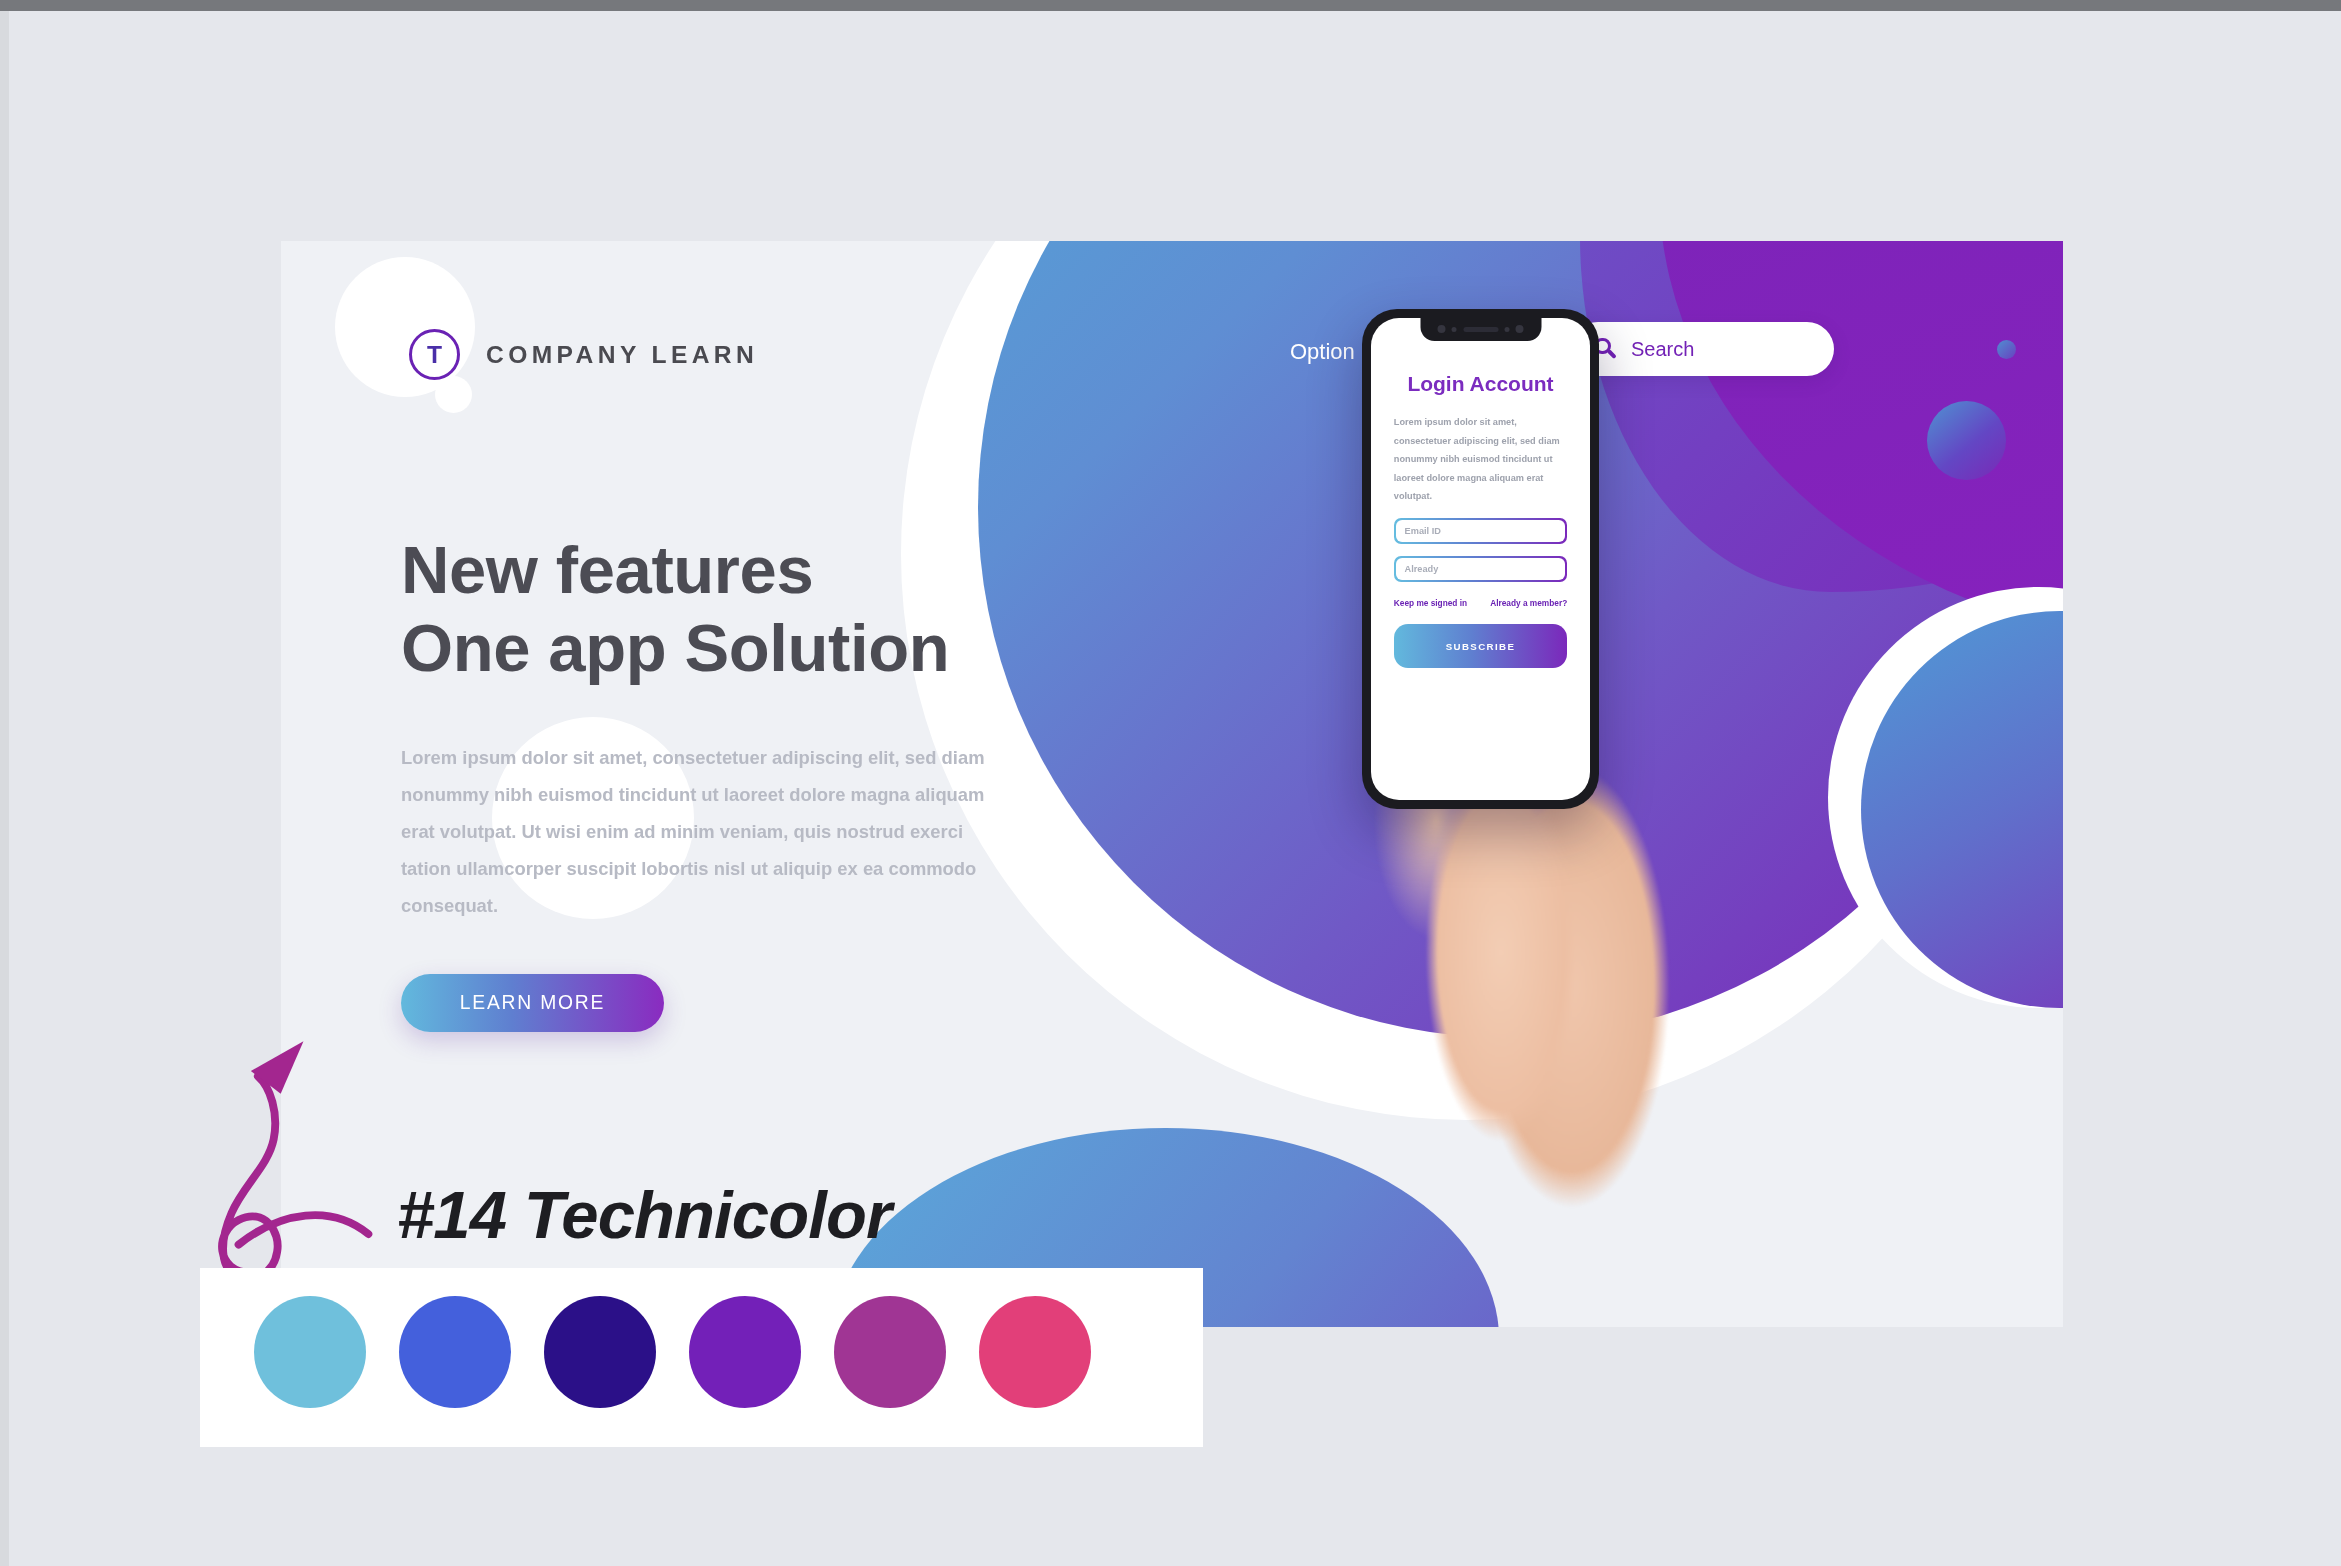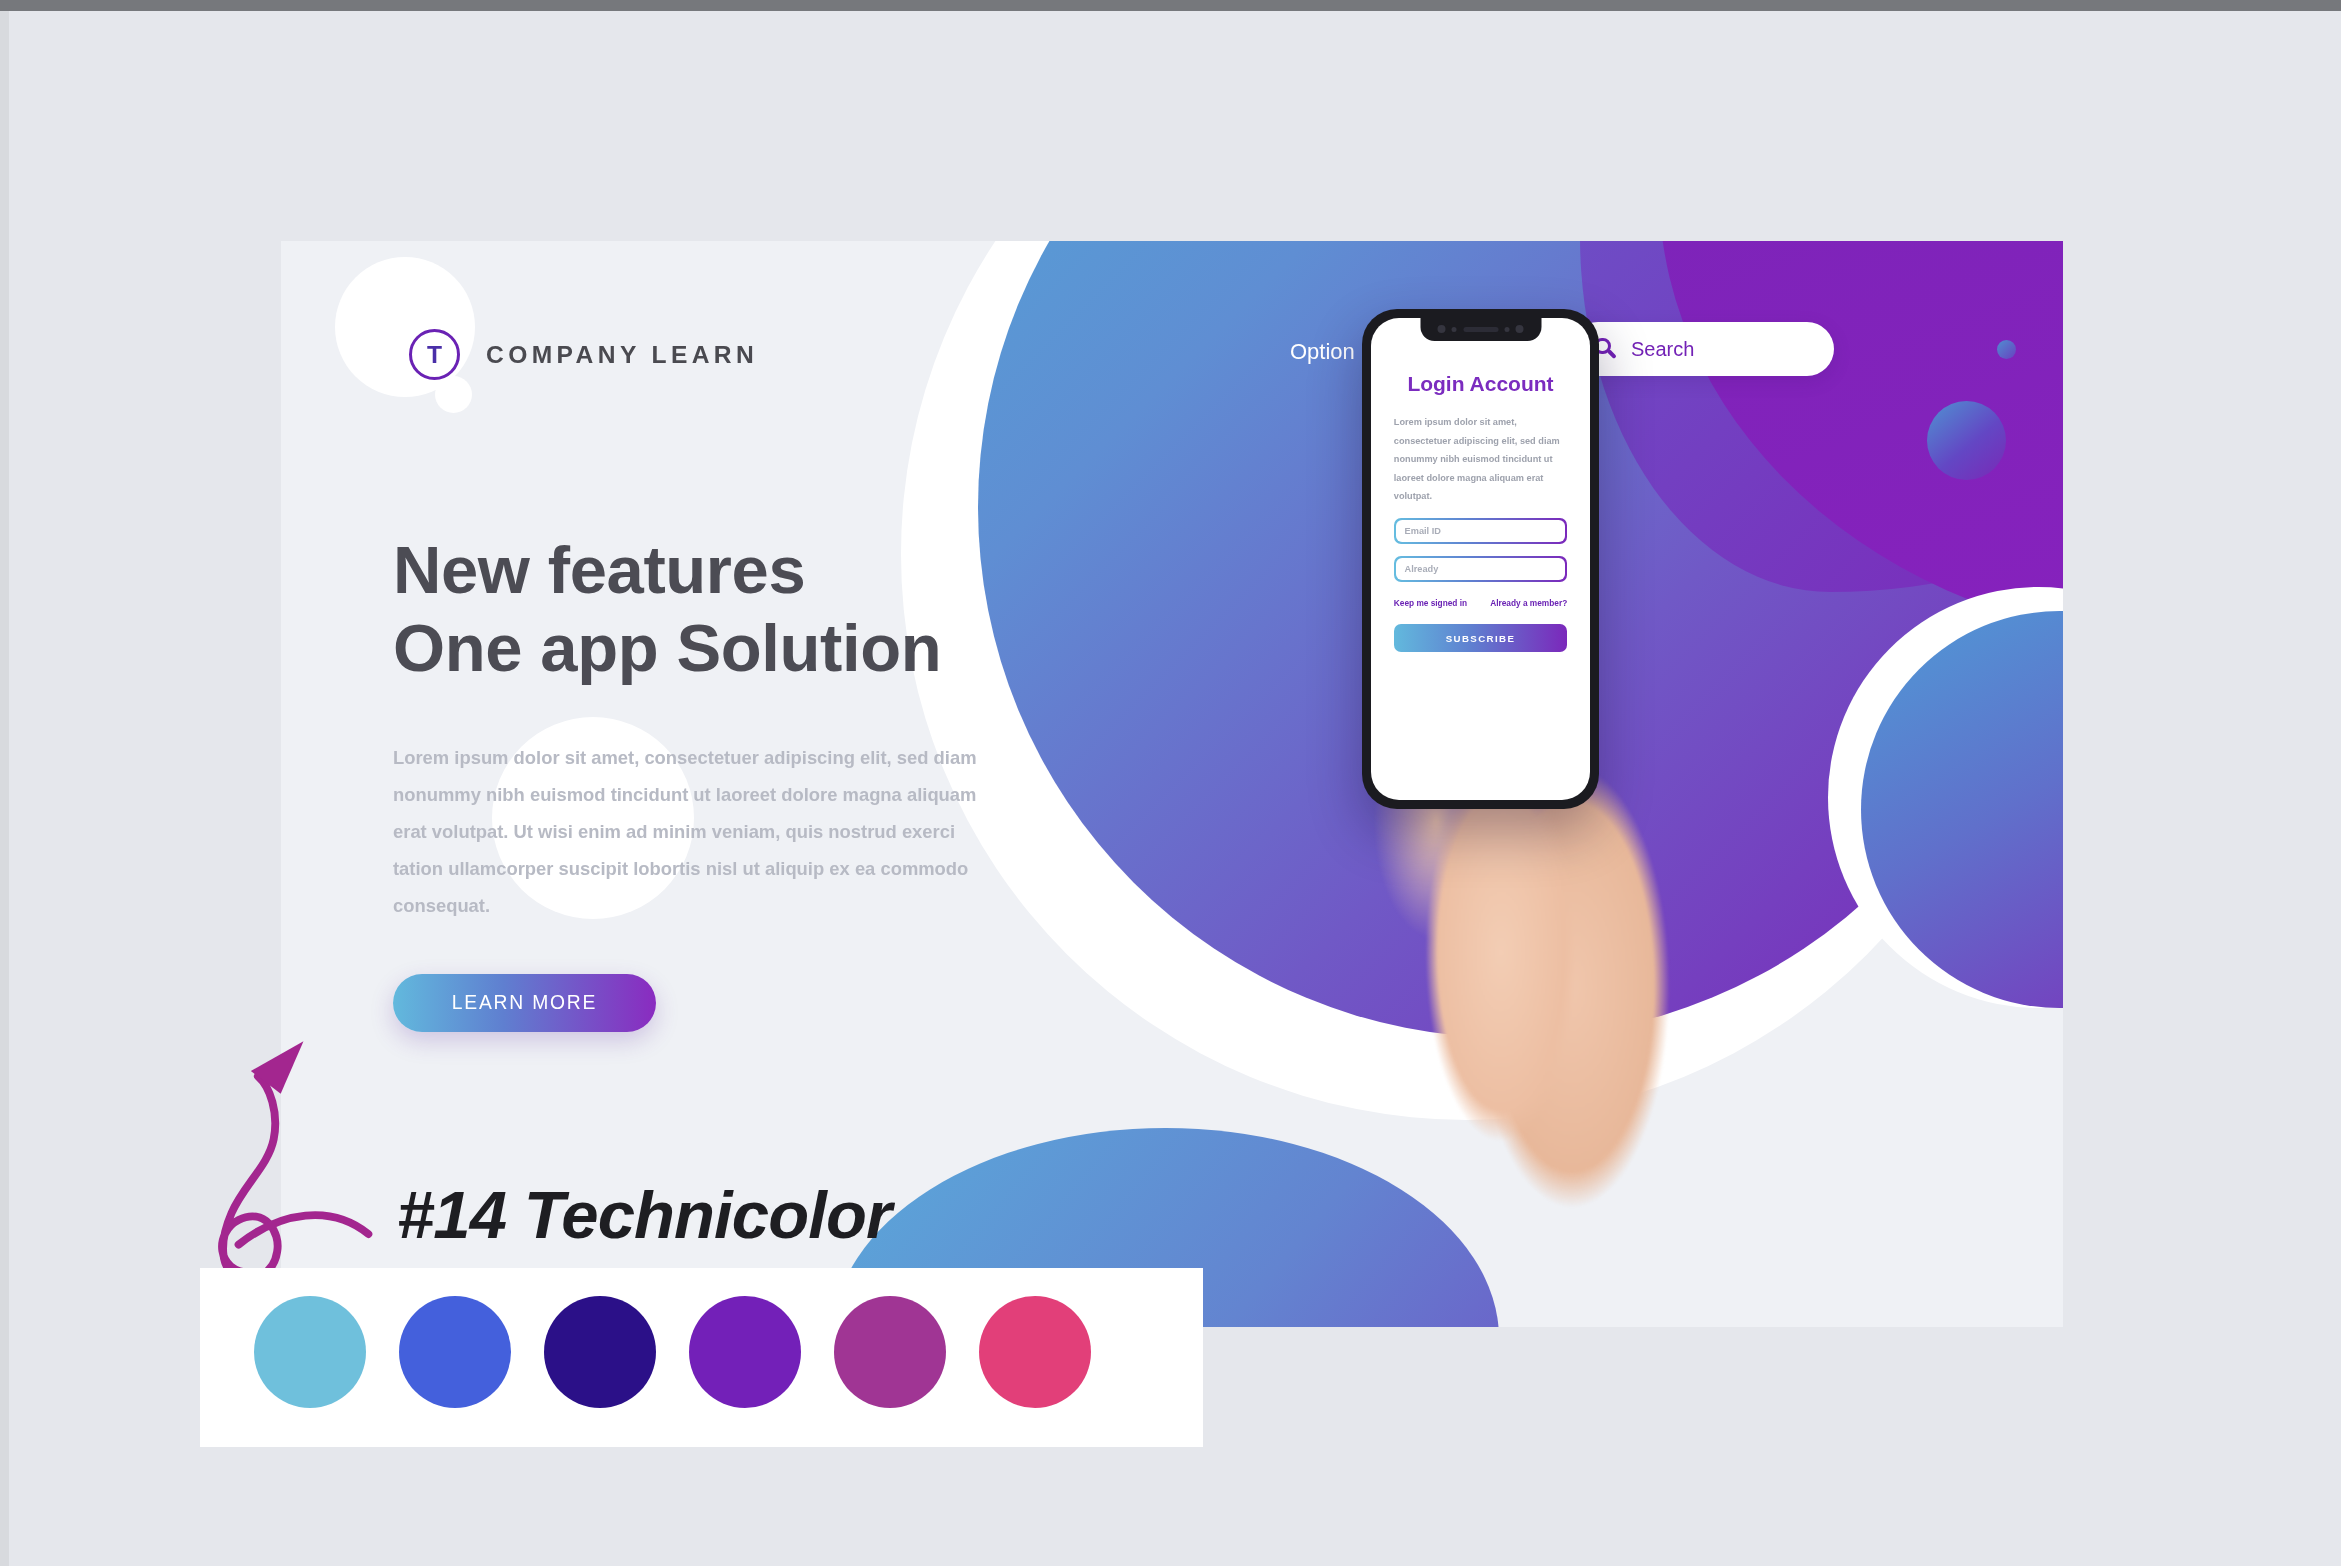--- a/index.html
+++ b/index.html
@@ -90,21 +90,21 @@
     position:absolute; left:0; top:0; width:16.7px; height:16.7px;
     border:3.5px solid #7322b6; border-radius:50%;
   }
   .search-ico b {
     position:absolute; left:13px; top:14px; width:9.7px; height:3.5px;
     background:#7322b6; transform:rotate(45deg); border-radius:1.8px;
   }
   .search-text { color:#7322b6; font-size:20px; font-weight:normal; }
 
   
-  .hero { position:absolute; left:112px; top:290px; width:790px; }
+  .hero { position:absolute; left:120px; top:290px; width:790px; }
   .hero h1 {
     font-size:67px; line-height:1.16; color:#4c4c54; font-weight:bold;
     letter-spacing:-0.4px; white-space:nowrap;
   }
   .hero p {
     margin-top:54px; font-size:18.4px; line-height:2.0; color:#b7bac4; font-weight:bold;
     max-width:597px;
   }
   .cta {
     margin-top:49px; width:263px; height:58px; border:none; border-radius:35px;
@@ -150,21 +150,21 @@
   .field span {
     display:flex; align-items:center; height:100%; width:100%; background:#fff;
     border-radius:6.1px; padding-left:9px; color:#a9adb8; font-size:9.2px; font-weight:bold;
   }
   .field-row {
     margin-top:16px; display:flex; justify-content:space-between;
     font-size:8.3px; font-weight:bold; color:#6a22b4;gap:7px;
   }
   .field-row a { color:#6a22b4; text-decoration:none; }
   .subscribe {
-    margin-top:16px; width:100%; height:28px; border:none; border-radius:7px;
+    margin-top:16px; width:100%; height:44px; border:none; border-radius:14px;
     background:linear-gradient(90deg,#62b9dd 0%,#5f7fd0 45%,#7b28bb 100%);
     color:#fff; font-size:9.7px; font-weight:bold; letter-spacing:1.4px;
     font-family:"Liberation Sans", sans-serif; cursor:pointer;
   }
 
   
   .swirl { position:absolute; left:200px; top:1025px; width:228px; height:255px; }
   .palette-title {
     position:absolute; left:397px; top:1176px;
     font-family:"Liberation Sans Narrow","Liberation Sans", sans-serif;

